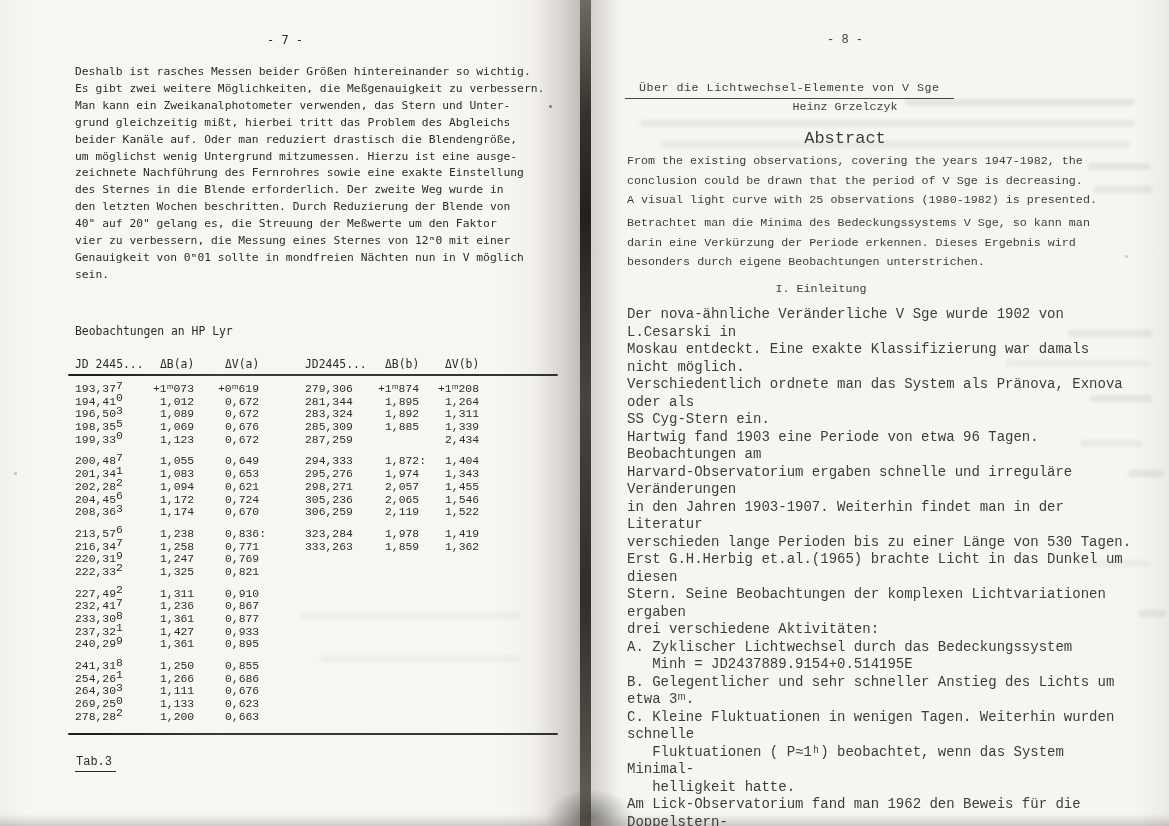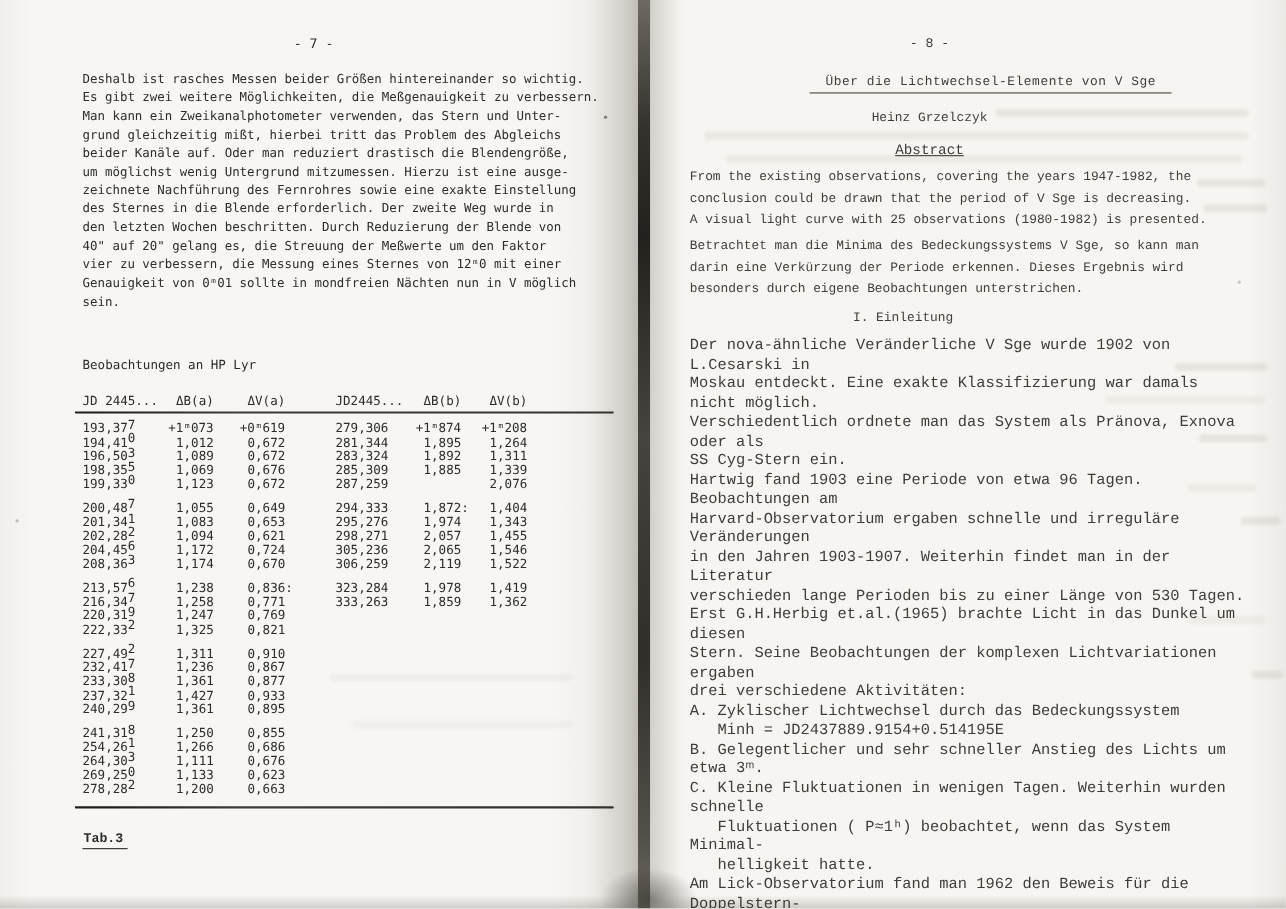--- a/index.html
+++ b/index.html
@@ -23,35 +23,35 @@
 
   
   .lp-ink{color:#2c2c2c;font-family:"DejaVu Sans Mono",monospace;}
   .lp-pagenum{position:absolute;left:75px;top:33px;width:420px;text-align:center;font-size:12px;}
   .lp-text{position:absolute;left:75px;top:64px;width:505px;font-size:11.3px;line-height:16.9px;white-space:pre-wrap;}
   .tbl{position:absolute;left:75px;top:325px;width:487px;font-size:11.4px;line-height:13px;}
   .tbl-caption{margin-bottom:20px;}
   .tbl-grid{display:grid;grid-template-columns:85px 65px 80px 80px 60px auto;}
   .tbl-rule{height:2px;width:490px;margin:3px 0 7px -7px;border-radius:1px;
     background:linear-gradient(90deg,#201e1b 0%,#201e1b 6%,#3d3b37 30%,#34322e 100%);}
-  .tbl-row{height:12.7px;}
+  .tbl-row{height:12.7px;font-family:Liberation Mono, monospace;}
   .tbl-group{margin-bottom:9px;}
   .cell{overflow:visible;}
   .cell.plus{text-indent:-7px;}
   .raised{position:relative;top:-3.5px;}
   .tab-label{display:inline-block;margin-top:14px;font-family:"Liberation Mono",monospace;font-size:12px;
-    padding:0 4px 2px 1px;border-bottom:1.4px solid #2c2c2c;font-weight:bold;}
+    padding:0 4px 2px 1px;border-bottom:1.4px solid #2c2c2c;}
 
   
   .rp-ink{color:#3e3d3a;font-family:"Liberation Mono",monospace;}
   .rp-pagenum{position:absolute;left:625px;top:33px;width:440px;text-align:center;font-size:12px;}
-  .rp-title-box{position:absolute;left:625px;top:67px;width:440px;text-align:right;font-size:11.7px;}
+  .rp-title-box{position:absolute;left:625px;top:81px;width:440px;text-align:left;font-size:11.7px;}
   .rp-title-box span{display:inline-block;padding:0 14px 3px 14px;border-bottom:1.4px solid #45443f;letter-spacing:.5px;}
   .rp-author{position:absolute;left:625px;top:100px;width:440px;text-align:center;font-size:11.7px;}
-  .rp-abshead{position:absolute;left:625px;top:129px;width:440px;text-align:center;font-size:13px;text-decoration:underline;}
+  .rp-abshead{position:absolute;left:625px;top:129px;width:440px;text-align:center;font-size:17px;}
   .rp-absen{position:absolute;left:627px;top:152px;width:505px;font-size:11.7px;line-height:19.5px;white-space:pre-wrap;}
   .rp-absde{position:absolute;left:627px;top:214px;width:505px;font-size:11.7px;line-height:19.5px;white-space:pre-wrap;}
   .rp-sechead{position:absolute;left:625px;top:282px;width:440px;text-align:center;font-size:11.7px;transform:translateX(-24px);}
   .rp-body{position:absolute;left:627px;top:306px;width:512px;font-size:14px;line-height:17.5px;white-space:pre-wrap;}
 
   
   .bleed{position:absolute;height:7px;border-radius:4px;background:rgba(115,112,105,.12);filter:blur(1.6px);}
   .speck{position:absolute;width:3px;height:3px;border-radius:50%;background:rgba(50,48,44,.55);}
 </style>
 </head>
@@ -125,21 +125,21 @@
             <div class="cell">285,309</div>
             <div class="cell">1,885</div>
             <div class="cell">1,339</div>
           </div>
           <div class="tbl-grid tbl-row">
             <div class="cell">199,33<span class="raised">0</span></div>
             <div class="cell">1,123</div>
             <div class="cell">0,672</div>
             <div class="cell">287,259</div>
             <div class="cell"></div>
-            <div class="cell">2,076</div>
+            <div class="cell">2,434</div>
           </div>
         </div>
         <div class="tbl-group">
           <div class="tbl-grid tbl-row">
             <div class="cell">200,48<span class="raised">7</span></div>
             <div class="cell">1,055</div>
             <div class="cell">0,649</div>
             <div class="cell">294,333</div>
             <div class="cell">1,872:</div>
             <div class="cell">1,404</div>

